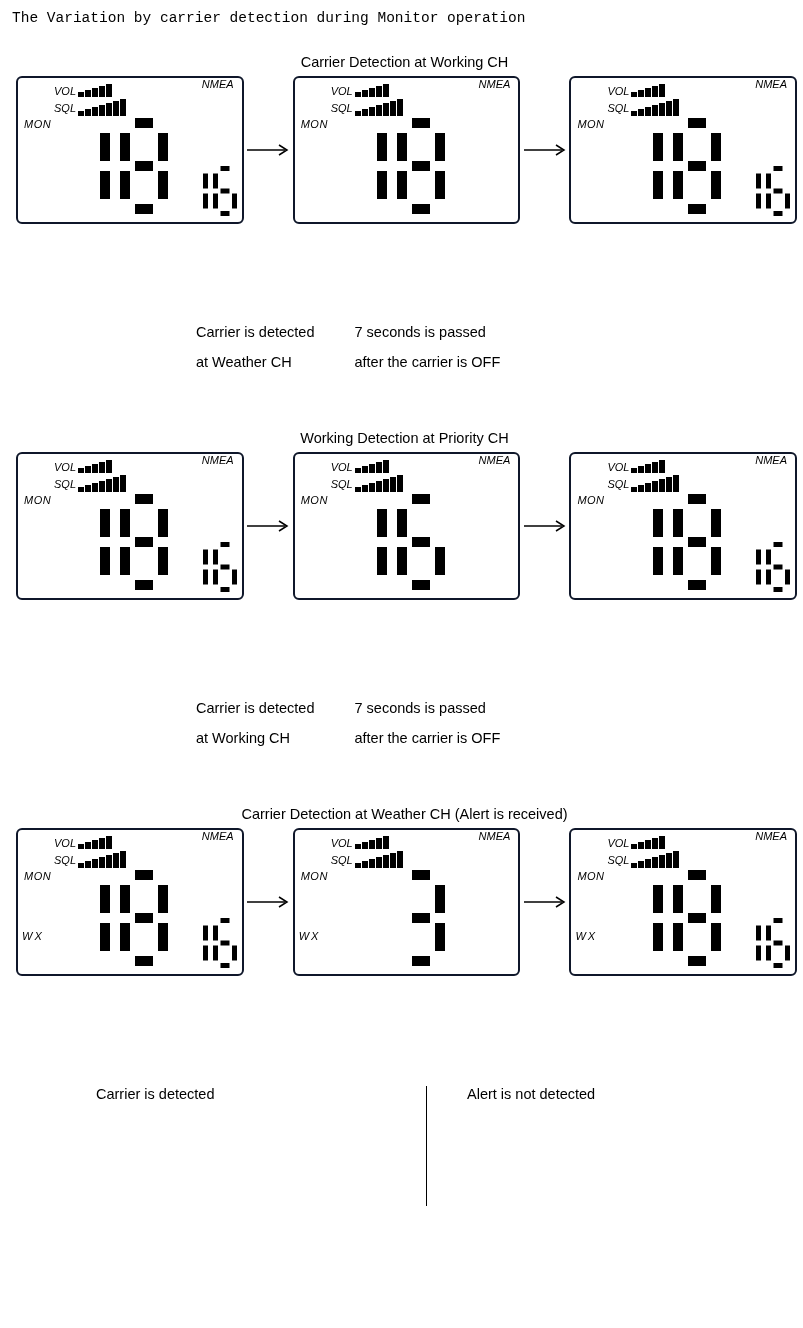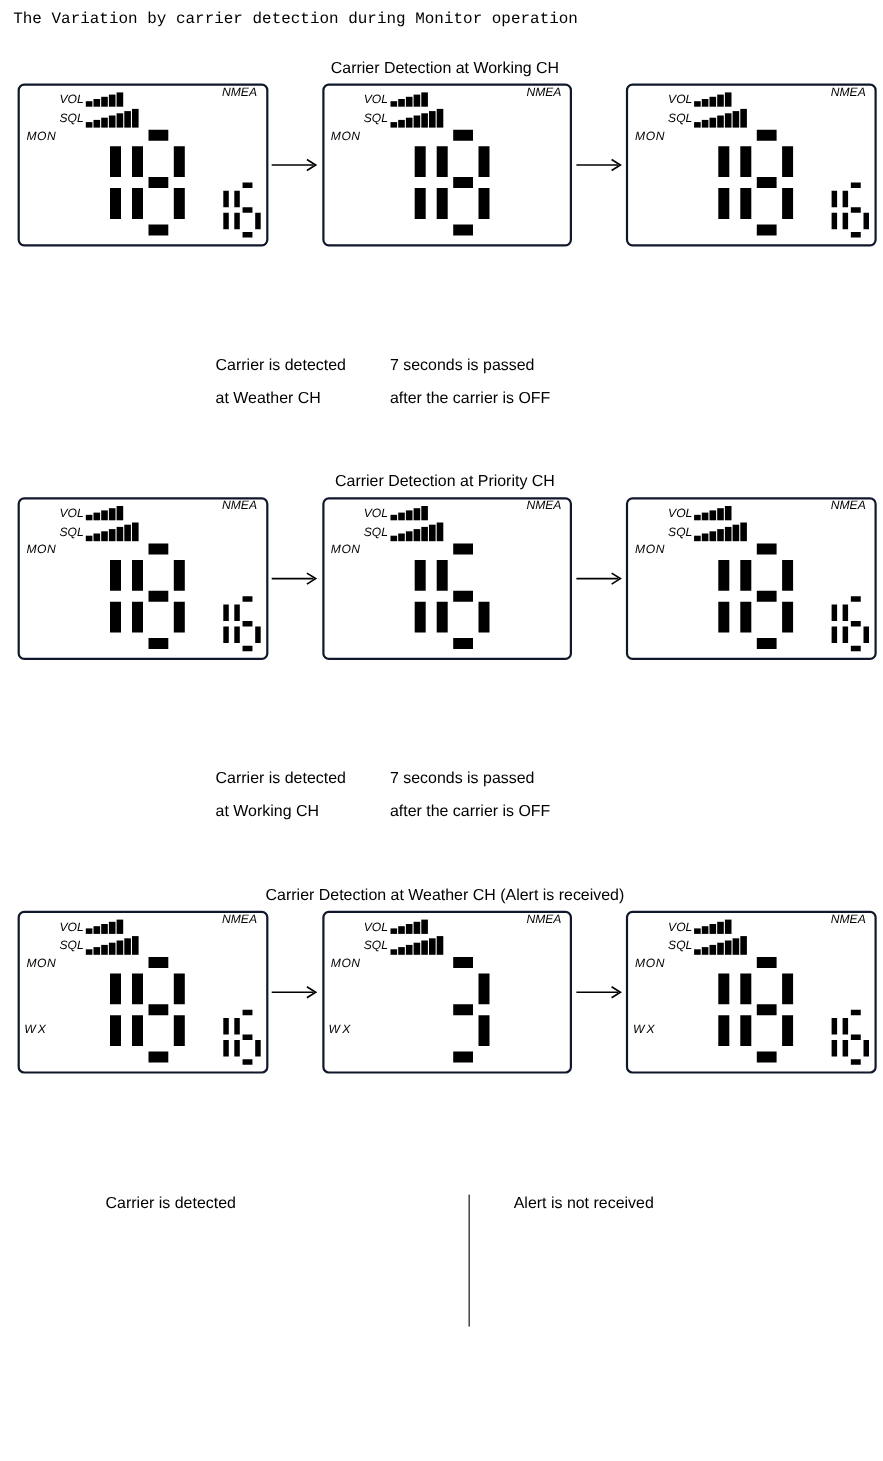--- a/index.html
+++ b/index.html
@@ -336,21 +336,21 @@
   <div class="captions-col">
     <span>Carrier is detected</span>
     <span>at Weather CH</span>
   </div>
   <div class="captions-col">
     <span>7 seconds is passed</span>
     <span> after the carrier is OFF</span>
   </div>
 </div>
 
-<div class="section-title">Carrier Detection at Priority CH</div>
+<div class="section-title">Working Detection at Priority CH</div>
 <div class="row">
   <div class="lcd">
       <div class="lcd-top">
     <div class="meter-row">
           <span class="meter-label">VOL</span>
           <div class="meter">
             <div class="bar b1"></div>
             <div class="bar b2"></div>
             <div class="bar b3"></div>
             <div class="bar b4"></div>
@@ -746,15 +746,15 @@
       </div>
     </div>
 </div>
 
 <div class="bottom-captions">
   <div class="bottom-left">
     <span>Carrier is detected</span>
   </div>
   <div class="divider"></div>
   <div class="bottom-right">
-    <span>Alert is not received</span>
+    <span>Alert is not detected</span>
   </div>
 </div>
 
 </body></html>

